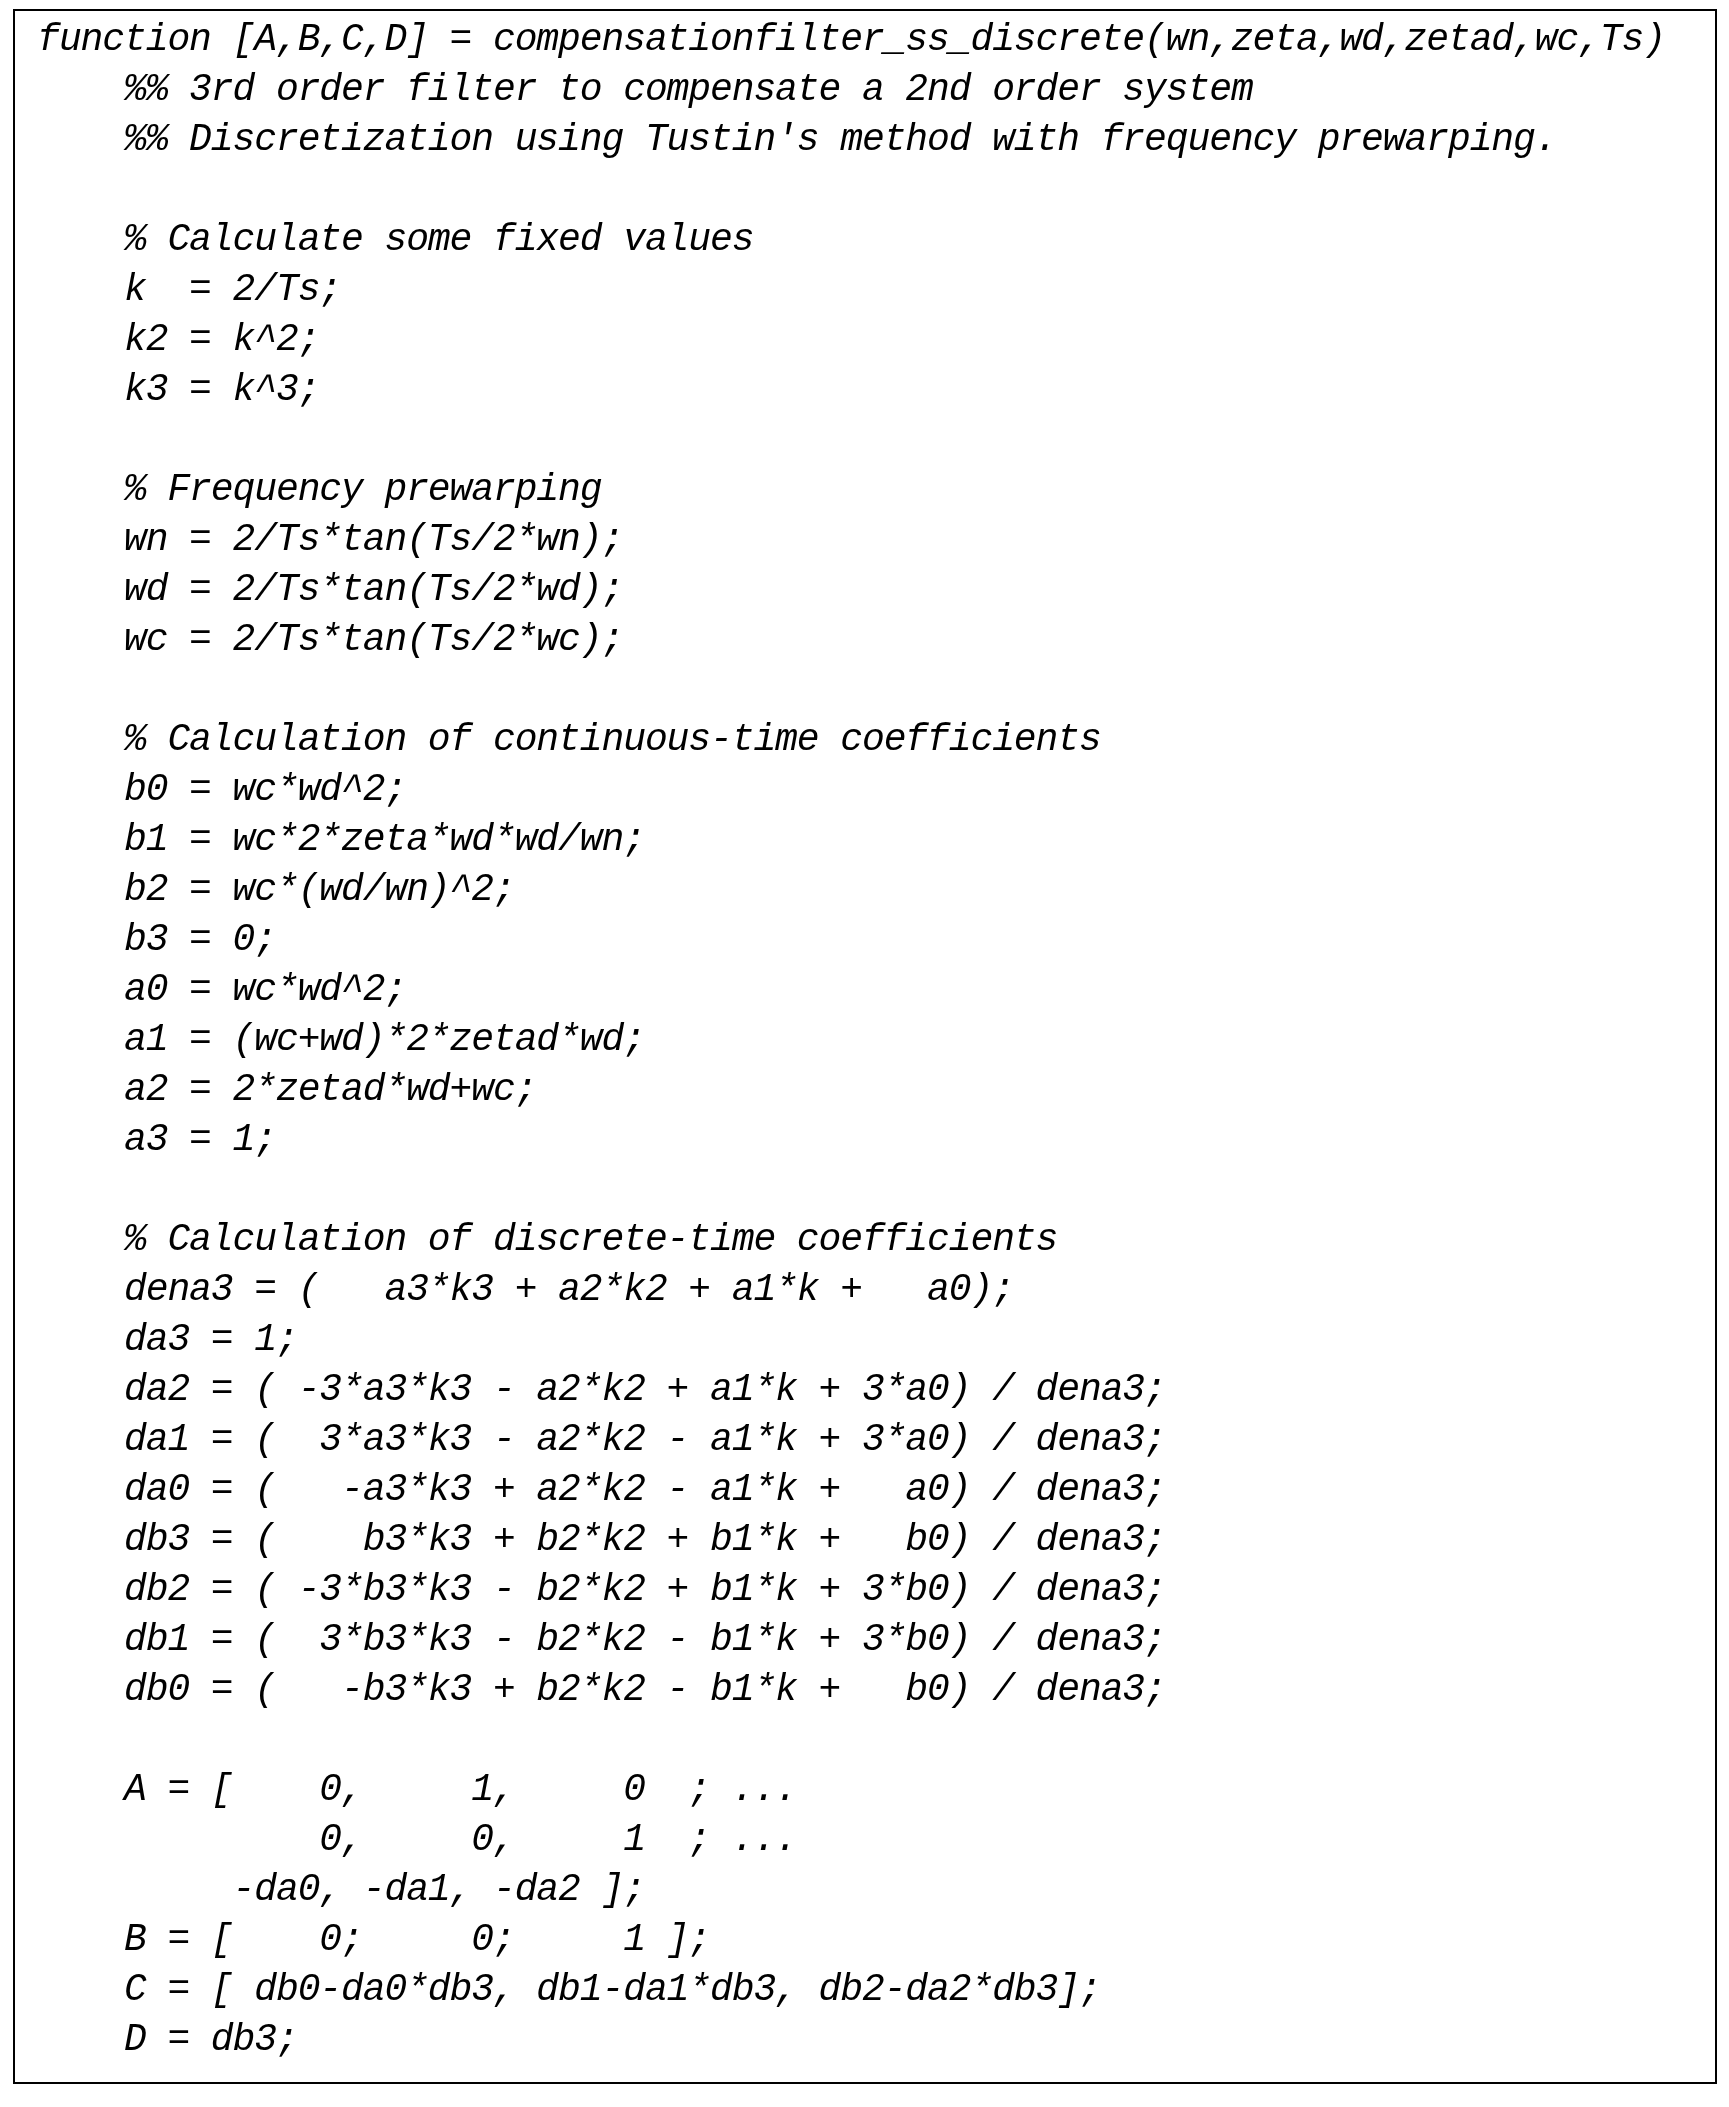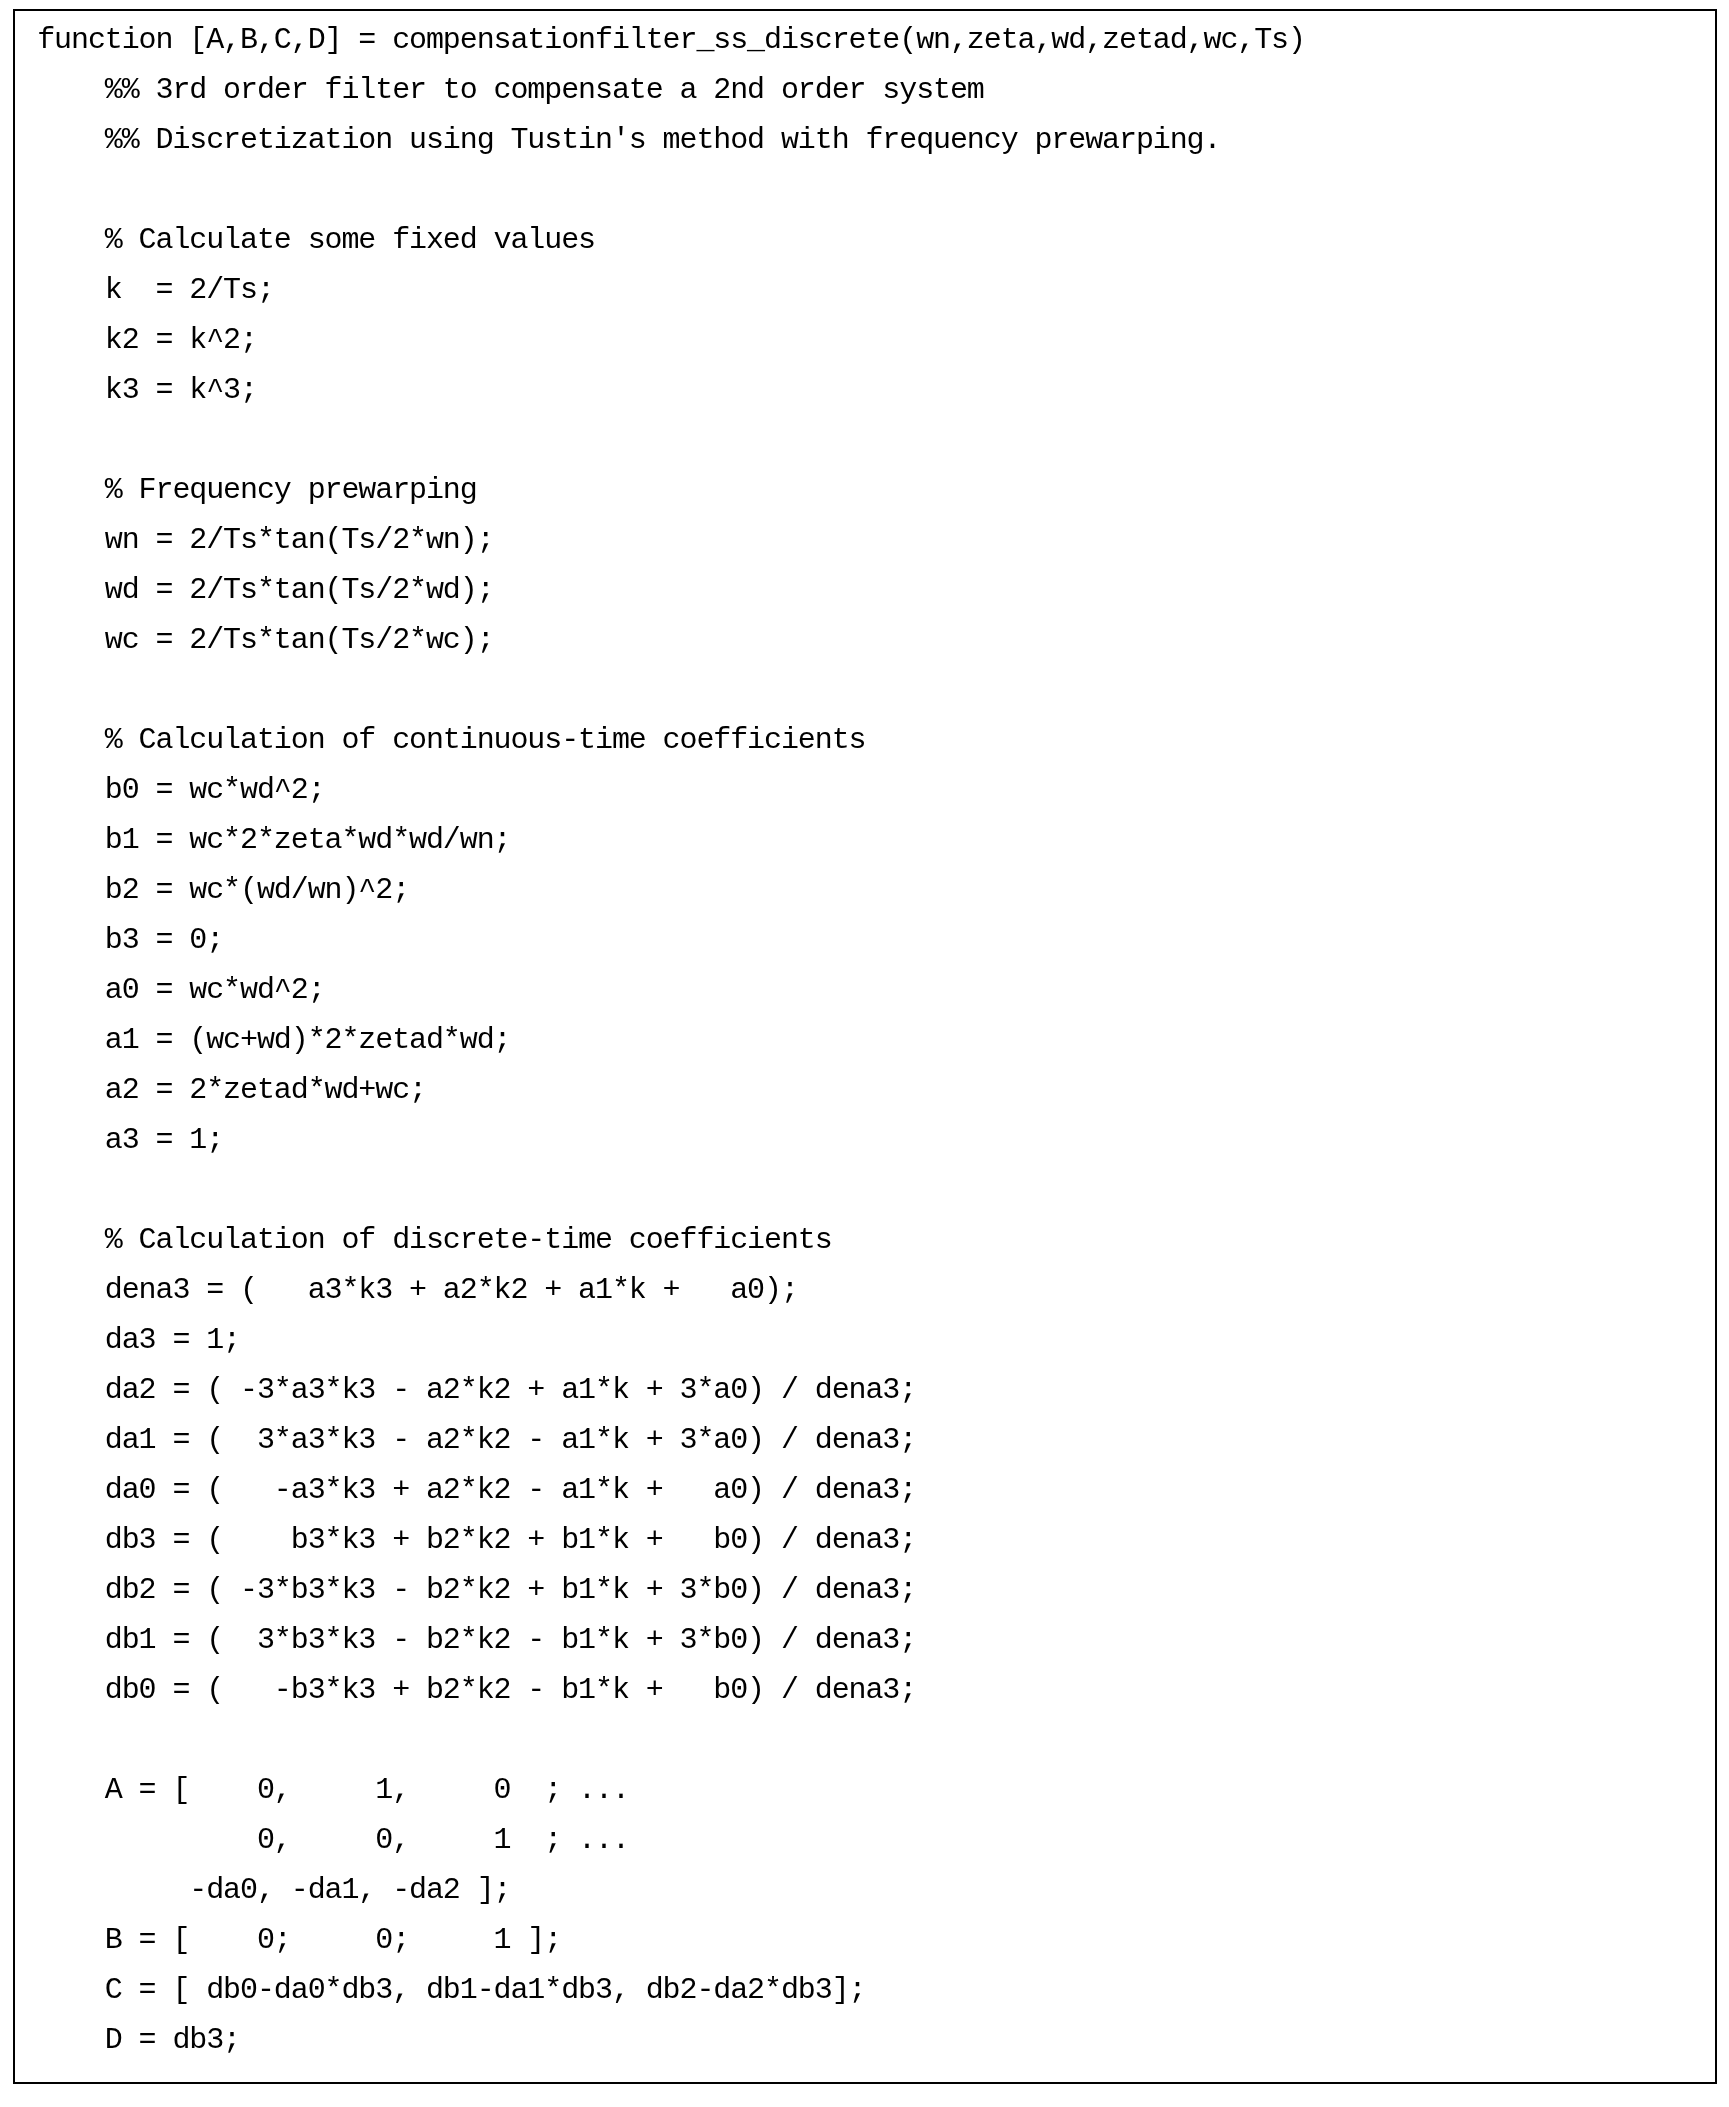--- a/index.html
+++ b/index.html
@@ -29,26 +29,27 @@
   }
 
   #code-block {
     position: absolute;
     left: 22.6px;
     top: 3.8px;
     right: 0;
     margin: 0;
     padding: 0;
     font-family: "Liberation Mono", "DejaVu Sans Mono", monospace;
-    font-size: 30px;
+    font-size: 38px;
     line-height: 50px;
     letter-spacing: -1.1px;
     white-space: pre;
     color: #000000;
     font-weight: 400;
+    font-style: italic;
     -webkit-font-smoothing: none;
   }
 
   .code-line {
     display: block;
     white-space: pre;
     min-height: 50px;
   }
   .code-line.blank {
     min-height: 50px;

